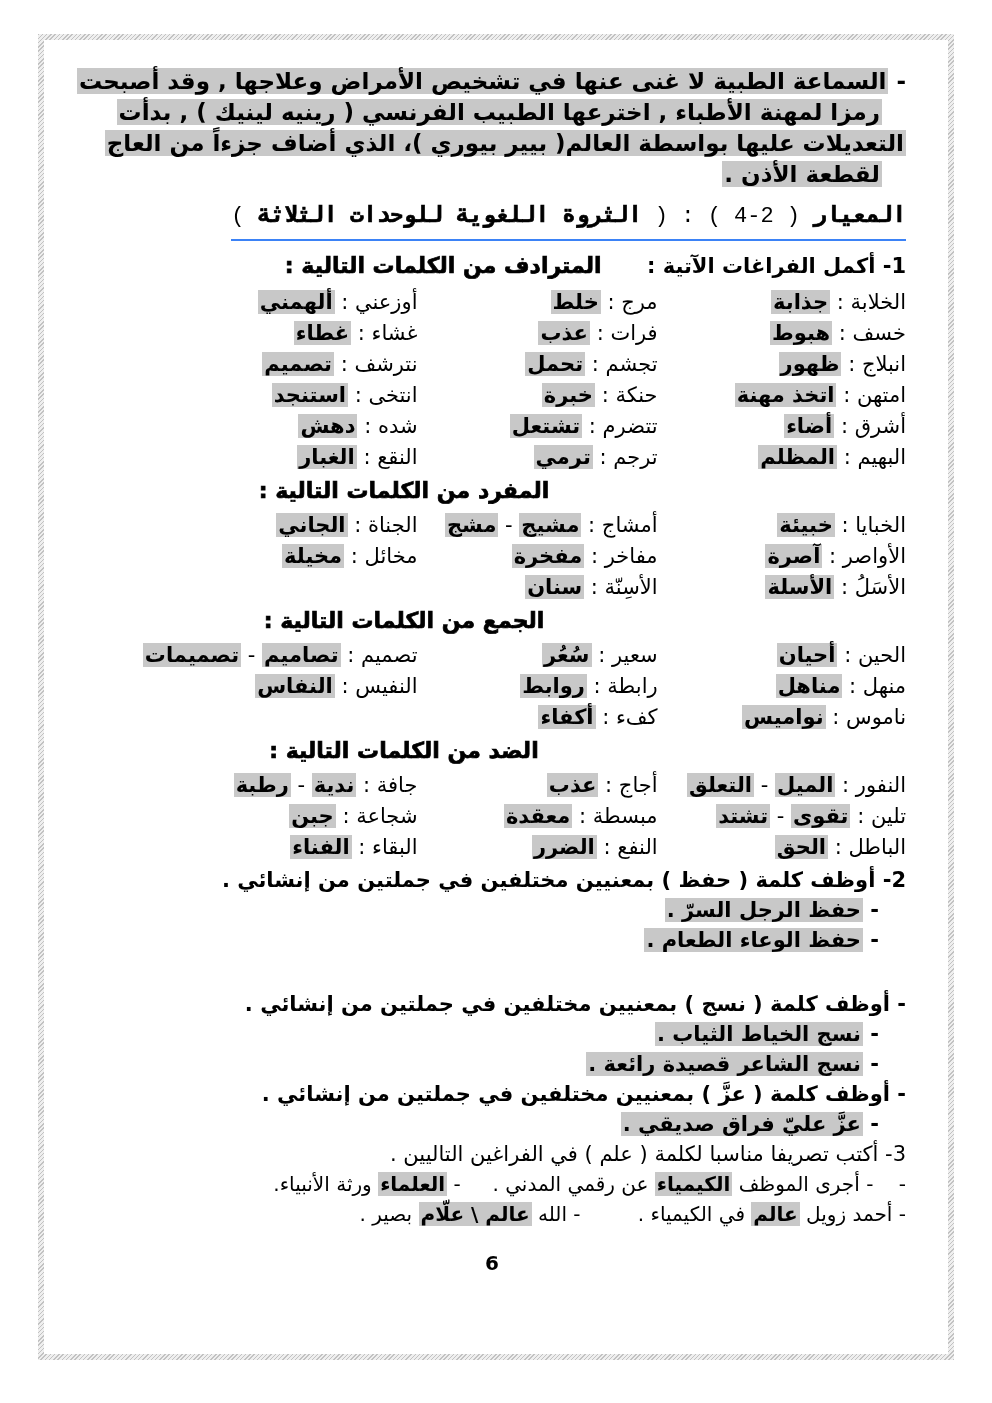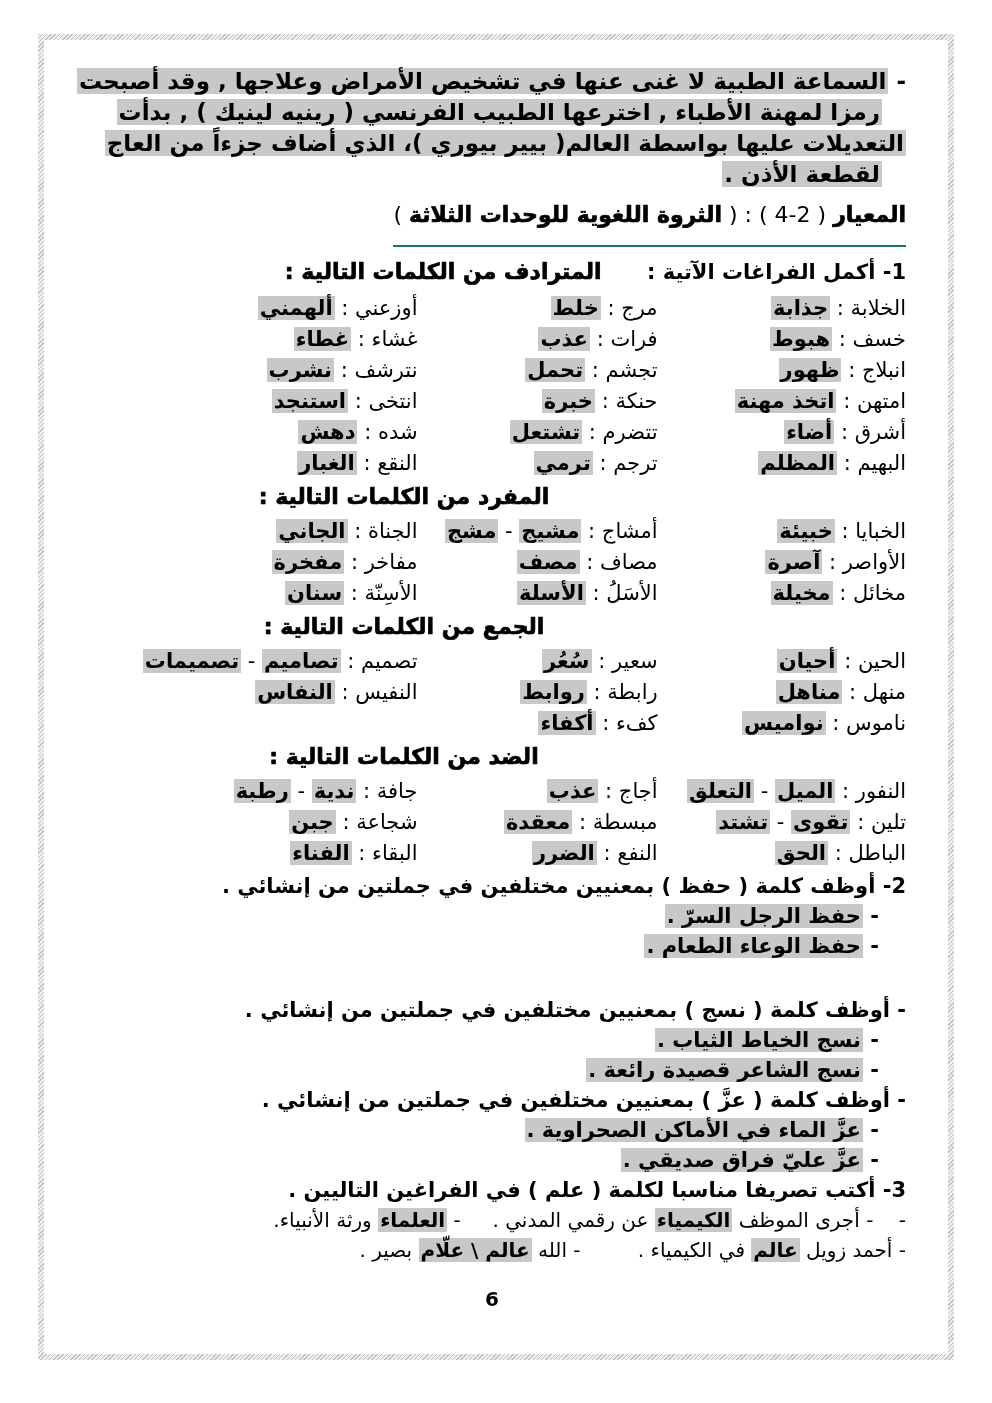--- a/index.html
+++ b/index.html
@@ -15,36 +15,36 @@
   .inner{
     width:100%;height:100%;box-sizing:border-box;background:#fff;
     padding:26px 42px 0 34px;direction:rtl;text-align:right;overflow:hidden;
   }
   .hl{background:#c8c8c8;font-weight:bold;padding:0 2px;}
   .intro{font-size:23px;font-weight:bold;line-height:31px;margin-bottom:10px;text-align:right;}
   .intro .line{white-space:nowrap;}
   .intro .indent{margin-right:24px;}
   .dash{font-weight:bold;}
   .std{font-size:22px;margin:4px 0 10px;line-height:30px;}
-  .std-inner{display:inline-block;border-bottom:2px solid #0f766e;padding-bottom:15px;}
+  .std-inner{display:inline-block;border-bottom:2px solid #3b82f6;padding-bottom:7px;font-family:Liberation Mono, monospace;}
   .decor{font-weight:bold;-webkit-text-stroke:0.7px #000;letter-spacing:-0.5px;}
   .q1line{font-size:21px;font-weight:bold;line-height:30px;margin-bottom:6px;}
   .q1line .decor{margin-right:38px;font-size:22px;}
   .word-table{display:grid;grid-template-columns:30% 29% 41%;direction:rtl;
     font-size:21px;line-height:31px;margin-bottom:2px;}
   .word-table .cell{text-align:right;white-space:nowrap;}
   .word-table .pr{font-weight:normal;}
   .sec-heading{font-size:22px;text-align:center;line-height:30px;margin:3px 0 4px;
     position:relative;left:-88px;}
   .tasks{font-size:21px;line-height:30px;}
   .task-prompt{font-weight:bold;}
   .task-answer{margin-right:27px;font-weight:bold;}
   .gap{height:34px;}
   .q3{font-size:21px;line-height:30px;}
-  .q3 .heading{font-weight:bold;}
+  .q3 .heading{font-weight:normal;}
   .q3line{white-space:pre-wrap;font-size:20px;}
   .q3 .footer{font-weight:bold;text-align:center;position:relative;left:-60px;}
   .pagenum{text-align:center;font-size:20px;font-weight:bold;margin-top:22px;}
 </style>
 </head>
 <body>
 
 <div class="frame">
   <div class="inner">
 
@@ -66,39 +66,38 @@
 
     <div class="word-table">
         <div class="cell"><span class="pr">الخلابة : </span><span class="hl">جذابة</span></div>
         <div class="cell"><span class="pr">مرج : </span><span class="hl">خلط</span></div>
         <div class="cell"><span class="pr">أوزعني : </span><span class="hl">ألهمني</span></div>
         <div class="cell"><span class="pr">خسف : </span><span class="hl">هبوط</span></div>
         <div class="cell"><span class="pr">فرات : </span><span class="hl">عذب</span></div>
         <div class="cell"><span class="pr">غشاء : </span><span class="hl">غطاء</span></div>
         <div class="cell"><span class="pr">انبلاج : </span><span class="hl">ظهور</span></div>
         <div class="cell"><span class="pr">تجشم : </span><span class="hl">تحمل</span></div>
-        <div class="cell"><span class="pr">نترشف : </span><span class="hl">نشرب</span></div>
+        <div class="cell"><span class="pr">نترشف : </span><span class="hl">تصميم</span></div>
         <div class="cell"><span class="pr">امتهن : </span><span class="hl">اتخذ مهنة</span></div>
         <div class="cell"><span class="pr">حنكة : </span><span class="hl">خبرة</span></div>
         <div class="cell"><span class="pr">انتخى : </span><span class="hl">استنجد</span></div>
         <div class="cell"><span class="pr">أشرق : </span><span class="hl">أضاء</span></div>
         <div class="cell"><span class="pr">تتضرم : </span><span class="hl">تشتعل</span></div>
         <div class="cell"><span class="pr">شده : </span><span class="hl">دهش</span></div>
         <div class="cell"><span class="pr">البهيم : </span><span class="hl">المظلم</span></div>
         <div class="cell"><span class="pr">ترجم : </span><span class="hl">ترمي</span></div>
         <div class="cell"><span class="pr">النقع : </span><span class="hl">الغبار</span></div>
       </div>
 
     <div class="sec-heading decor">المفرد من الكلمات التالية :</div>
     <div class="word-table">
         <div class="cell"><span class="pr">الخبايا : </span><span class="hl">خبيئة</span></div>
         <div class="cell"><span class="pr">أمشاج : </span><span class="hl">مشيج</span><span> - </span><span class="hl">مشج</span></div>
         <div class="cell"><span class="pr">الجناة : </span><span class="hl">الجاني</span></div>
         <div class="cell"><span class="pr">الأواصر : </span><span class="hl">آصرة</span></div>
-        <div class="cell"><span class="pr">مصاف : </span><span class="hl">مصف</span></div>
         <div class="cell"><span class="pr">مفاخر : </span><span class="hl">مفخرة</span></div>
         <div class="cell"><span class="pr">مخائل : </span><span class="hl">مخيلة</span></div>
         <div class="cell"><span class="pr">الأسَلُ : </span><span class="hl">الأسلة</span></div>
         <div class="cell"><span class="pr">الأسِنّة : </span><span class="hl">سنان</span></div>
       </div>
 
     <div class="sec-heading decor">الجمع من الكلمات التالية :</div>
     <div class="word-table">
         <div class="cell"><span class="pr">الحين : </span><span class="hl">أحيان</span></div>
         <div class="cell"><span class="pr">سعير : </span><span class="hl">سُعُر</span></div>
@@ -125,21 +124,20 @@
 
     <div class="tasks">
         <div class="task-prompt">2- أوظف كلمة ( حفظ ) بمعنيين مختلفين في جملتين من إنشائي .</div>
         <div class="task-answer"><span class="dash">- </span><span class="hl">حفظ الرجل السرّ .</span></div>
         <div class="task-answer"><span class="dash">- </span><span class="hl">حفظ الوعاء الطعام .</span></div>
         <div class="gap"></div>
         <div class="task-prompt">- أوظف كلمة ( نسج ) بمعنيين مختلفين في جملتين من إنشائي .</div>
         <div class="task-answer"><span class="dash">- </span><span class="hl">نسج الخياط الثياب .</span></div>
         <div class="task-answer"><span class="dash">- </span><span class="hl">نسج الشاعر قصيدة رائعة .</span></div>
         <div class="task-prompt">- أوظف كلمة ( عزَّ ) بمعنيين مختلفين في جملتين من إنشائي .</div>
-        <div class="task-answer"><span class="dash">- </span><span class="hl">عزَّ الماء في الأماكن الصحراوية .</span></div>
         <div class="task-answer"><span class="dash">- </span><span class="hl">عزَّ عليّ فراق صديقي .</span></div>
       </div>
 
     <div class="q3">
       <div class="heading">3- أكتب تصريفا مناسبا لكلمة ( علم ) في الفراغين التاليين .</div>
       <div class="q3line"><span>-    - أجرى الموظف </span><span class="hl">الكيمياء</span><span> عن رقمي المدني .     - </span><span class="hl">العلماء</span><span> ورثة الأنبياء.</span></div>
       <div class="q3line"><span>- أحمد زويل </span><span class="hl">عالم</span><span> في الكيمياء .</span><span>         - الله </span><span class="hl">عالم \ علّام</span><span> بصير .</span></div>
     </div>
 
     <div class="pagenum">6</div>

